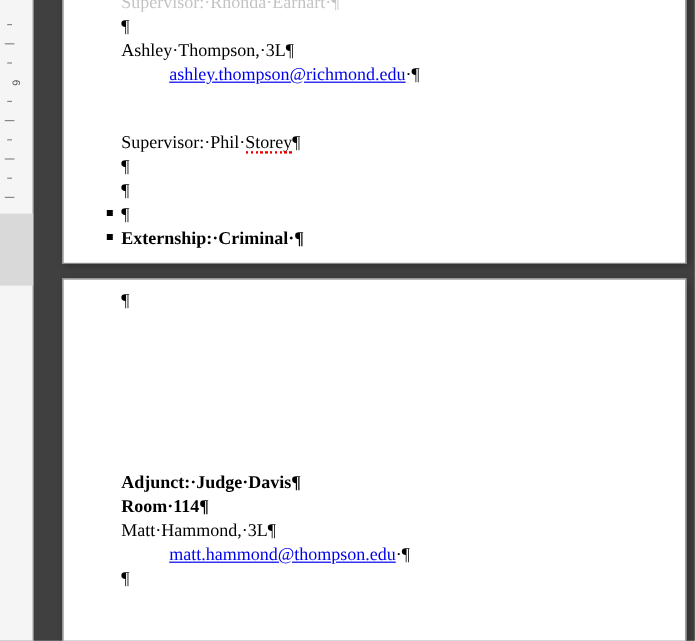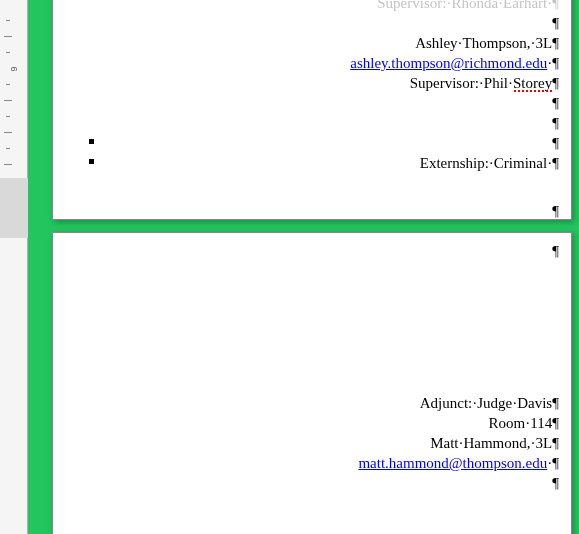--- a/index.html
+++ b/index.html
@@ -50,22 +50,21 @@
     left: 0;
     width: 28px;
     background: #d9d9d9;
   }
   .workspace {
     position: absolute;
     left: 28px;
     top: 0;
     right: 0;
     bottom: 0;
-    background: #22c55e;
-    text-align: right;
+    background: #404040;
   }
   .page {
     position: absolute;
     left: 24px;
     background: #ffffff;
     border: 1px solid #888;
     box-shadow: 2px 2px 6px rgba(0,0,0,0.3);
     padding-left: 48px;
     padding-right: 12px;
   }
@@ -91,29 +90,30 @@
     position: relative;
   }
   .bullet {
     position: absolute;
     left: -12px;
     top: 6px;
     width: 5px;
     height: 5px;
     background: #000;
   }
-  .bold { font-weight: normal; }
+  .bold { font-weight: bold; }
   .link {
     color: #0000EE;
     text-decoration: underline;
     margin-left: 40px;
   }
   .spellerr {
     position: relative;
     display: inline-block;
+    margin-top: 36px;
   }
   .spellerr::after {
     content: "";
     position: absolute;
     left: 0;
     right: 0;
     bottom: 1px;
     height: 2px;
     background: repeating-linear-gradient(90deg, transparent 0 1px, #e00 1px 3px, transparent 3px 4px);
   }

